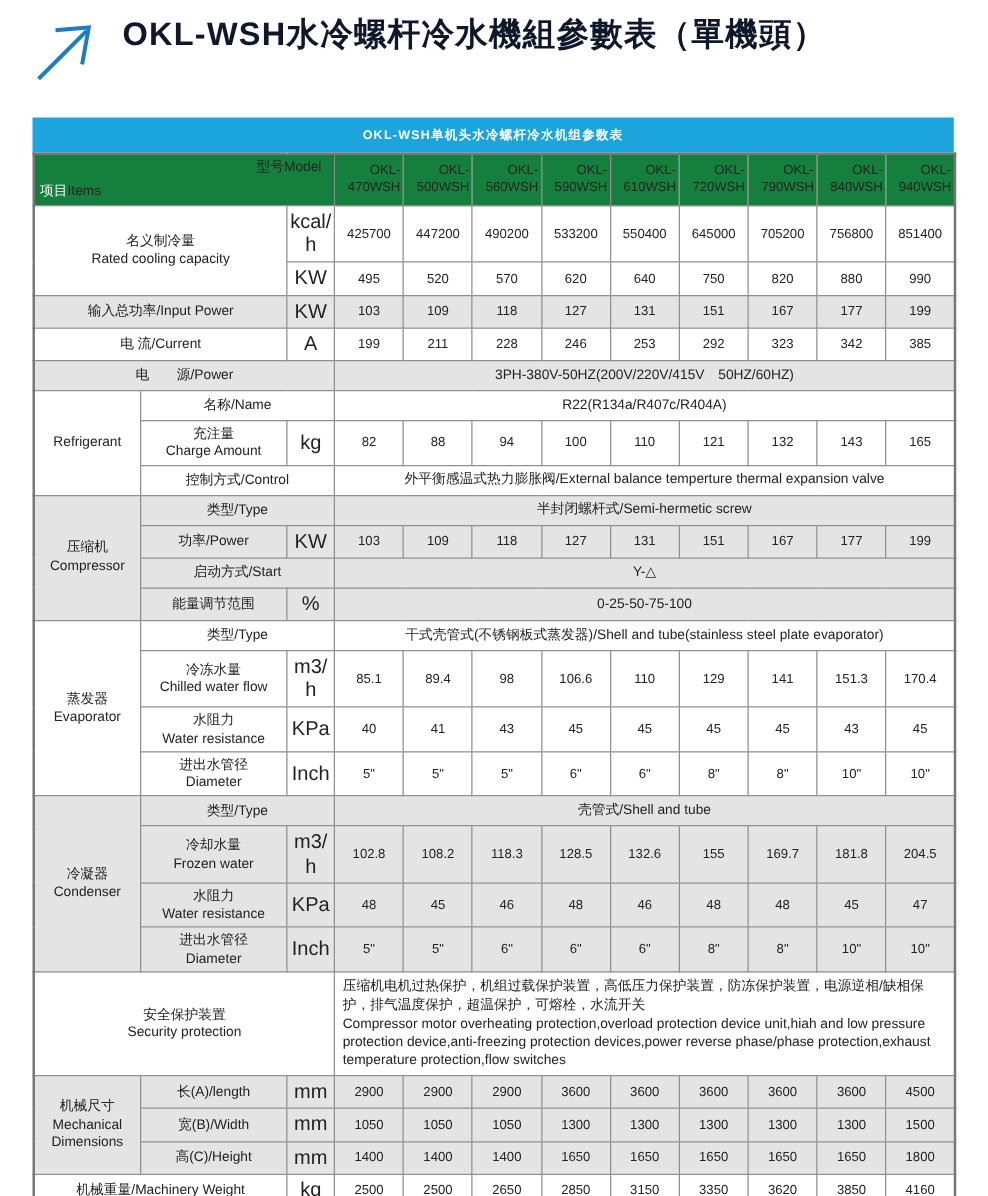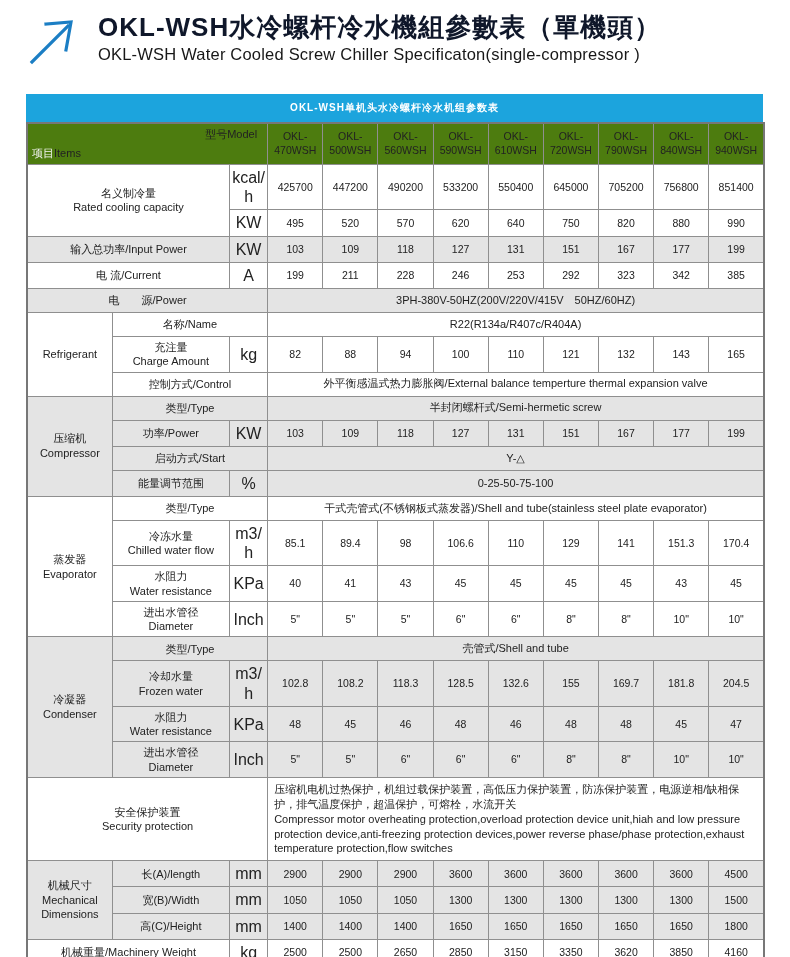--- a/index.html
+++ b/index.html
@@ -32,21 +32,21 @@
     font-size:11px;
   }
   td {
     border:1px solid #8f8f8f;
     padding:3px 2px; height:17px;
     text-align:center; vertical-align:middle;
     color:#222; line-height:1.2;
     word-wrap:break-word;
   }
   tr.shade td { background:#e4e4e4; }
-  tr.head td { background:#4d7c0f; }
+  tr.head td { background:#15803d;text-align:right; }
   td.corner { position:relative; height:34px;
     background-image:linear-gradient(to bottom right, rgba(0,0,0,0) calc(50% - 0.8px), #9a9a9a calc(50% - 0.8px), #9a9a9a calc(50% + 0.8px), rgba(0,0,0,0) calc(50% + 0.8px));
   }
   .corner-model { position:absolute; top:4px; right:10px; font-size:11px; }
   .corner-items { position:absolute; bottom:4px; left:4px; font-size:11px; }
   .items-zh { color:#f5f5f5; }
   td.model-cell { font-size:10.5px; line-height:1.3; }
   td.group { line-height:1.35; }
   td.rowlabel { line-height:1.3; }
   td.unit { font-size:16px; }
@@ -65,21 +65,20 @@
 
   <div class="doc-header">
     <svg class="logo" viewBox="0 0 64 56">
       <g fill="none" stroke="#1b7ec4" stroke-width="3.2" stroke-linecap="square">
         <line x1="8" y1="50" x2="44" y2="14"></line>
         <polyline points="22,12 47,10 42,38"></polyline>
       </g>
     </svg>
     <div class="titles">
       <div class="title-zh">OKL-WSH水冷螺杆冷水機組參數表（單機頭）</div>
-      <div class="title-en">OKL-WSH Water Cooled Screw Chiller Specificaton(single-compressor )</div>
     </div>
   </div>
 
   <div class="banner" style="background: rgb(28, 164, 221); color: rgb(255, 255, 255);">OKL-WSH单机头水冷螺杆冷水机组参数表</div>
 
   <table class="spec">
     <colgroup>
       <col style="width:85px">
         <col style="width:117px">
         <col style="width:38px">

